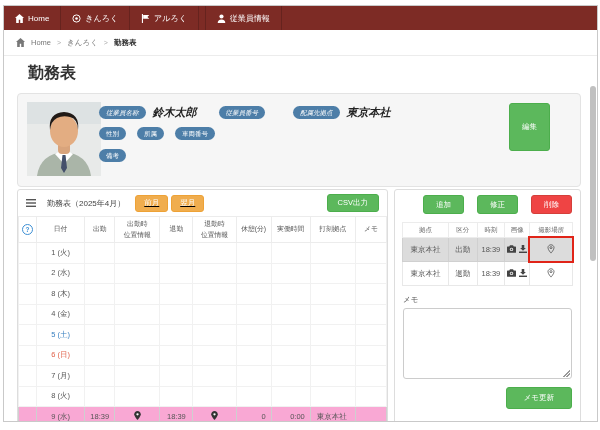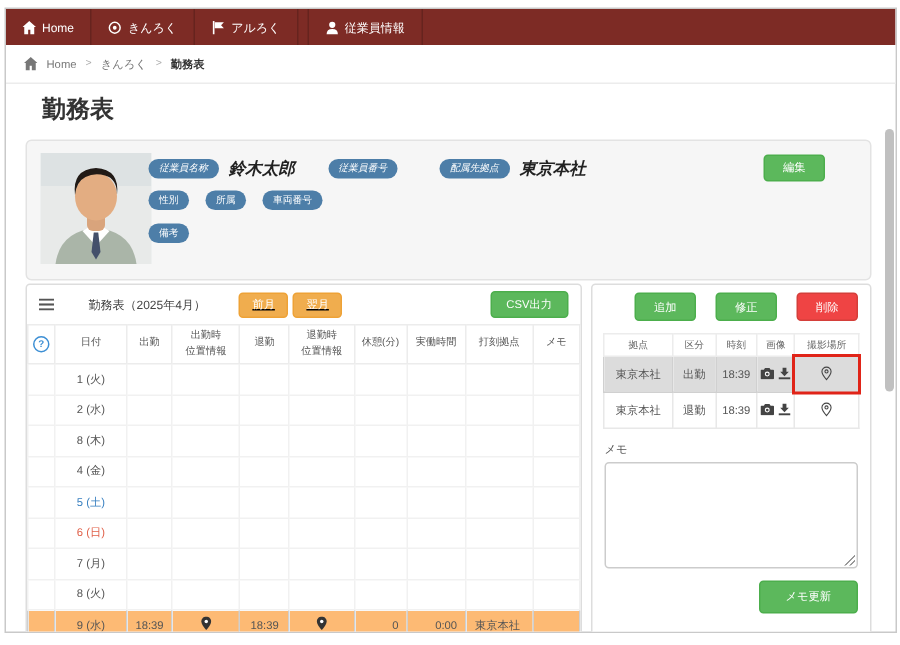--- a/index.html
+++ b/index.html
@@ -31,39 +31,39 @@
   .row3{top:55px;}
   .fname{font-size:11px;font-weight:bold;color:#222;margin:0 22px 0 7px;}
   .fvalue{font-size:11px;font-weight:bold;color:#222;margin-left:7px;}
   .sp28{width:28px;}
   .row2 .badge{margin-right:11px;}
 
   .btn{display:inline-flex;align-items:center;justify-content:center;border-radius:3px;color:#fff;font-size:7.5px;cursor:pointer;border:1px solid transparent;white-space:nowrap;}
   .btn-green{background:#5cb85c;border-color:#4cae4c;}
   .btn-orange{background:#f0ad4e;border-color:#eea236;}
   .btn-red{background:#ef4444;border-color:#d43f3a;}
-  .edit-btn{position:absolute;right:30px;top:9px;padding:3px 12px;}
+  .edit-btn{position:absolute;right:30px;top:9px;padding:18px 12px;}
 
   
   .panel{position:absolute;top:183px;height:245px;background:#fff;border:1px solid #ddd;border-radius:3px;overflow:hidden;}
   .panel-left{left:13px;width:369px;}
   .panel-right{left:390px;width:185px;}
-  .panel-head{height:26px;display:flex;align-items:center;padding:0 8px;gap:12px;}
+  .panel-head{height:26px;display:flex;align-items:center;padding:0 8px;}
   .hamb{color:#555;display:flex;cursor:pointer;}
   .panel-title{font-size:8px;color:#444;margin-left:11px;white-space:nowrap;}
   .month-btns{display:flex;gap:3px;margin-left:10px;text-decoration:underline;}
   .month-btns .btn{padding:2.5px 8px;}
   .csv-btn{margin-left:auto;padding:3px 10px;text-align:right;}
 
   
   table{border-collapse:collapse;table-layout:fixed;}
   .ts-table{width:100%;font-size:7.5px;color:#555;border-bottom:1px solid #f1f1f1;}
   .ts-table th{font-weight:normal;font-size:6.8px;color:#555;height:25px;border:1px solid #ececec;text-align:center;vertical-align:middle;white-space:pre-line;line-height:1.5;background:#fff;padding:0;}
   .ts-table td{height:19.5px;border:1px solid #f1f1f1;text-align:center;vertical-align:middle;padding:0 2px;overflow:hidden;}
-  .ts-table tr.hl td{background:#fdba74;border-color:#cfcfcf;}
+  .ts-table tr.hl td{background:#f9a8d4;border-color:#cfcfcf;}
   td.ralign{text-align:right;padding-right:5px;}
   td.branch-cell{text-align:left;padding-left:6px;}
   .sat{color:#377fc0;}
   .sun{color:#e0614a;}
   .help-ic{display:inline-flex;width:9px;height:9px;border-radius:50%;border:1px solid #3d8fd4;color:#3d8fd4;font-size:6.5px;align-items:center;justify-content:center;font-weight:bold;cursor:pointer;}
 
   
   .stamp-btns{display:flex;justify-content:flex-end;gap:13px;margin:5px 8px 8px;}
   .stamp-btns .btn{padding:3.5px 12px;}
   .stamp-table{width:calc(100% - 14px);margin:0 7px;font-size:7.5px;color:#555;}

